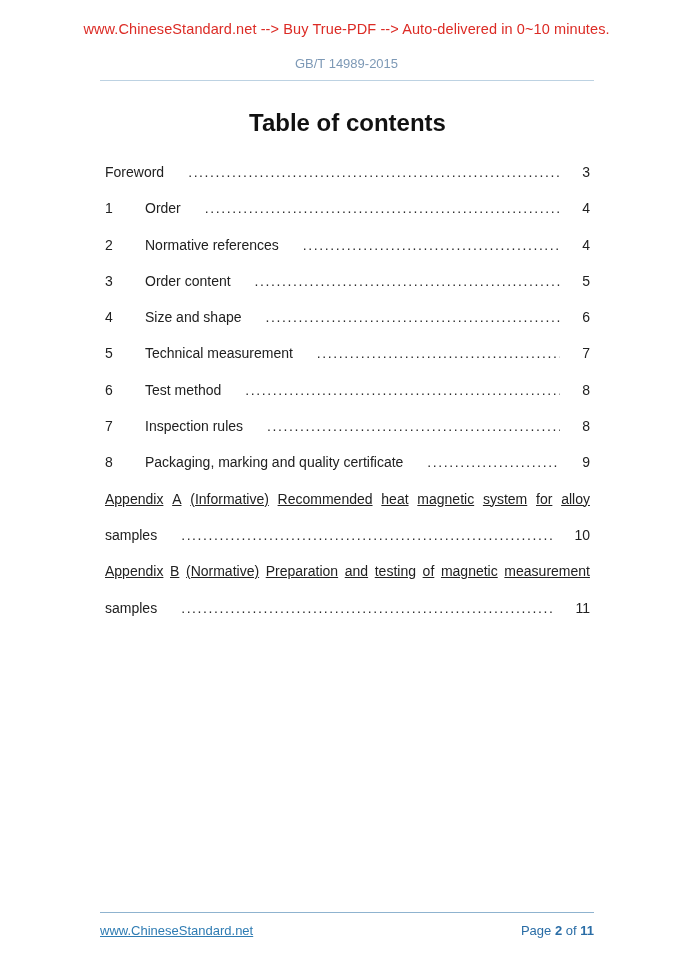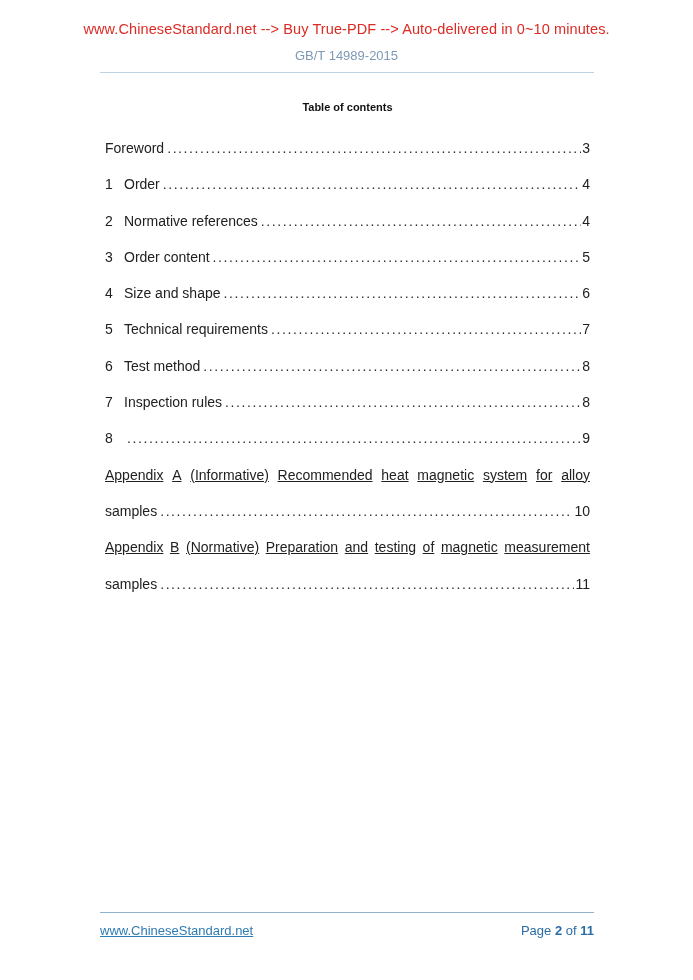--- a/index.html
+++ b/index.html
@@ -20,52 +20,53 @@
   
   .promo {
     padding-top: 21px;
     text-align: center;
     font-size: 14.5px;
     font-weight: 400;
     color: #dc2b25;
     letter-spacing: 0.1px;
   }
   .std-code {
-    margin-top: 11px;
+    margin-top: 19px;
     text-align: center;
     font-size: 13px;
     color: #7d99b6;
   }
   .header-rule {
     margin: 9px 99px 0 100px;
     border: none;
     border-top: 1px solid #bdd2e2;
     height: 0;
   }
   
   .content {
     margin: 0 103px 0 105px;
   }
   .doc-title {
     margin: 28px 0 0 0;
     text-align: center;
-    font-size: 11px;
+    font-size: 24px;
     font-weight: bold;
     color: #111111;
   }
   .toc {
     margin-top: 27px;
     font-size: 14px;
   }
   .toc-row {
     display: flex;
     align-items: flex-end;
     line-height: 16px;
     margin-bottom: 20.3px;
     white-space: nowrap;
+    gap: 21px;
   }
   .toc-num {
     flex: none;
     width: 19px;
   }
   .toc-label {
     flex: none;
   }
   .leader {
     flex: 1 1 auto;
@@ -149,38 +150,39 @@
           <span class="toc-page">5</span>
         </div>
         <div class="toc-row">
           <span class="toc-num">4</span>
           <span class="toc-label">Size and shape</span>
           <span class="leader">....................................................................................................................................................................................................................................................................</span>
           <span class="toc-page">6</span>
         </div>
         <div class="toc-row">
           <span class="toc-num">5</span>
-          <span class="toc-label">Technical requirements</span>
+          <span class="toc-label">Technical measurement</span>
           <span class="leader">....................................................................................................................................................................................................................................................................</span>
           <span class="toc-page">7</span>
         </div>
         <div class="toc-row">
           <span class="toc-num">6</span>
           <span class="toc-label">Test method</span>
           <span class="leader">....................................................................................................................................................................................................................................................................</span>
           <span class="toc-page">8</span>
         </div>
         <div class="toc-row">
           <span class="toc-num">7</span>
           <span class="toc-label">Inspection rules</span>
           <span class="leader">....................................................................................................................................................................................................................................................................</span>
           <span class="toc-page">8</span>
         </div>
         <div class="toc-row">
           <span class="toc-num">8</span>
+          <span class="toc-label">Packaging, marking and quality certificate</span>
           <span class="leader">....................................................................................................................................................................................................................................................................</span>
           <span class="toc-page">9</span>
         </div>
         <div class="toc-justline">
           <span>Appendix</span>
           <span>A</span>
           <span>(Informative)</span>
           <span>Recommended</span>
           <span>heat</span>
           <span>magnetic</span>

